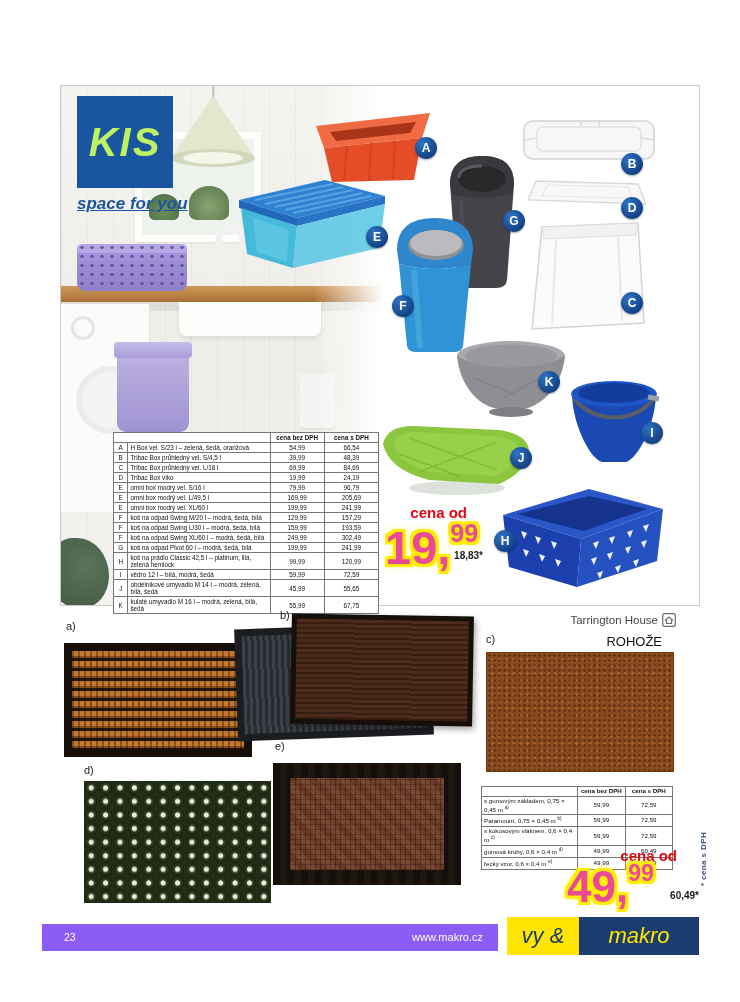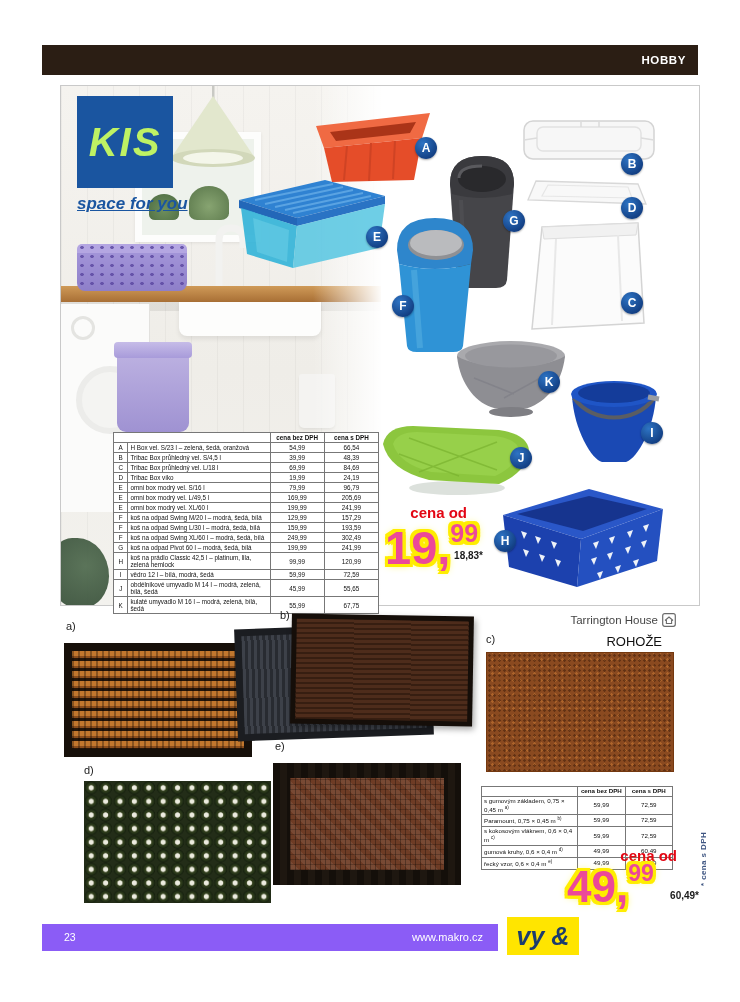--- a/index.html
+++ b/index.html
@@ -88,32 +88,29 @@
     font-size:11.5px;color:#454545;}
   .rohoze{left:480px;top:634px;width:182px;text-align:right;font-weight:normal;font-size:13px;color:#111;}
 
   .vnote{left:699px;top:786px;height:100px;writing-mode:vertical-rl;transform:rotate(180deg);
     color:#3f5682;font-weight:bold;font-size:8px;letter-spacing:.4px;}
 
   
   .fbar{left:42px;top:924px;width:456px;height:27px;background:#8b5cf6;color:#fff;}
   .fbar .pg{position:absolute;left:22px;line-height:27px;font-size:10.5px;}
   .fbar .url{position:absolute;right:15px;line-height:27px;font-size:11px;}
-  .logo{left:507px;top:917px;height:38px;display:flex;font-style:italic;font-weight:bold;font-size:25px;}
+  .logo{left:507px;top:917px;height:38px;display:flex;font-style:italic;font-weight:normal;font-size:22px;}
   .logo .vy{background:#ffe500;color:#1b3c6e;width:72px;text-align:center;line-height:38px;}
   .logo .mk{background:#1b3c6e;color:#ffe500;width:120px;text-align:center;line-height:38px;}
 </style>
 </head>
 <body>
 
 <div id="page">
 
-  <div class="abs topbar">
-    <span class="sec">HOBBY</span>
-  </div>
 
   <div class="abs panel">
 
     <div class="abs scene">
       <div class="panels"></div>
       <div class="abs window"></div>
       <div class="abs plant1"></div>
       <div class="abs plant2"></div>
       <svg class="abs" style="left:96px;top:0;width:112px;height:86px;" viewBox="0 0 112 86">
         <rect x="55" y="0" width="2.5" height="16" fill="#c9c9c4"></rect>
@@ -432,15 +429,16 @@
   </div>
 
   <div class="abs vnote">* cena s DPH</div>
 
   <div class="abs fbar">
     <span class="pg">23</span>
     <span class="url">www.makro.cz</span>
   </div>
   <div class="abs logo">
     <div class="vy">vy &amp;</div>
+    <div class="mk">makro</div>
   </div>
 
 </div>
 
 </body></html>

